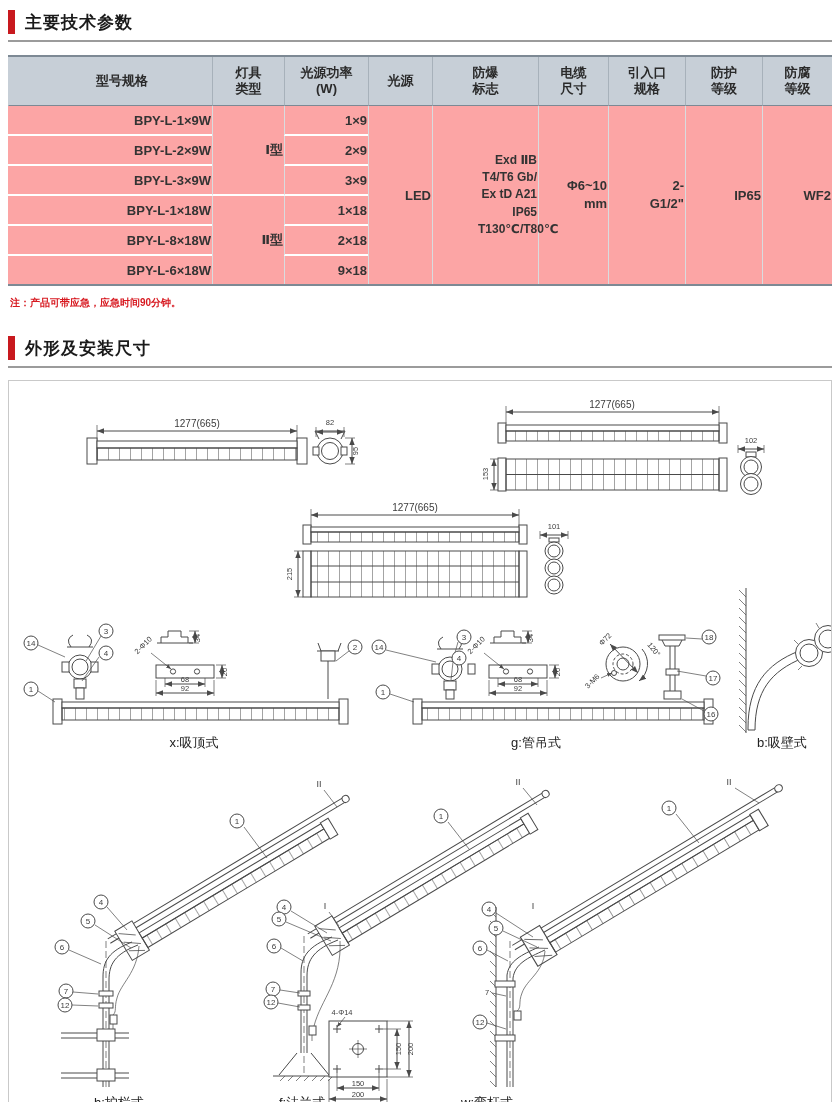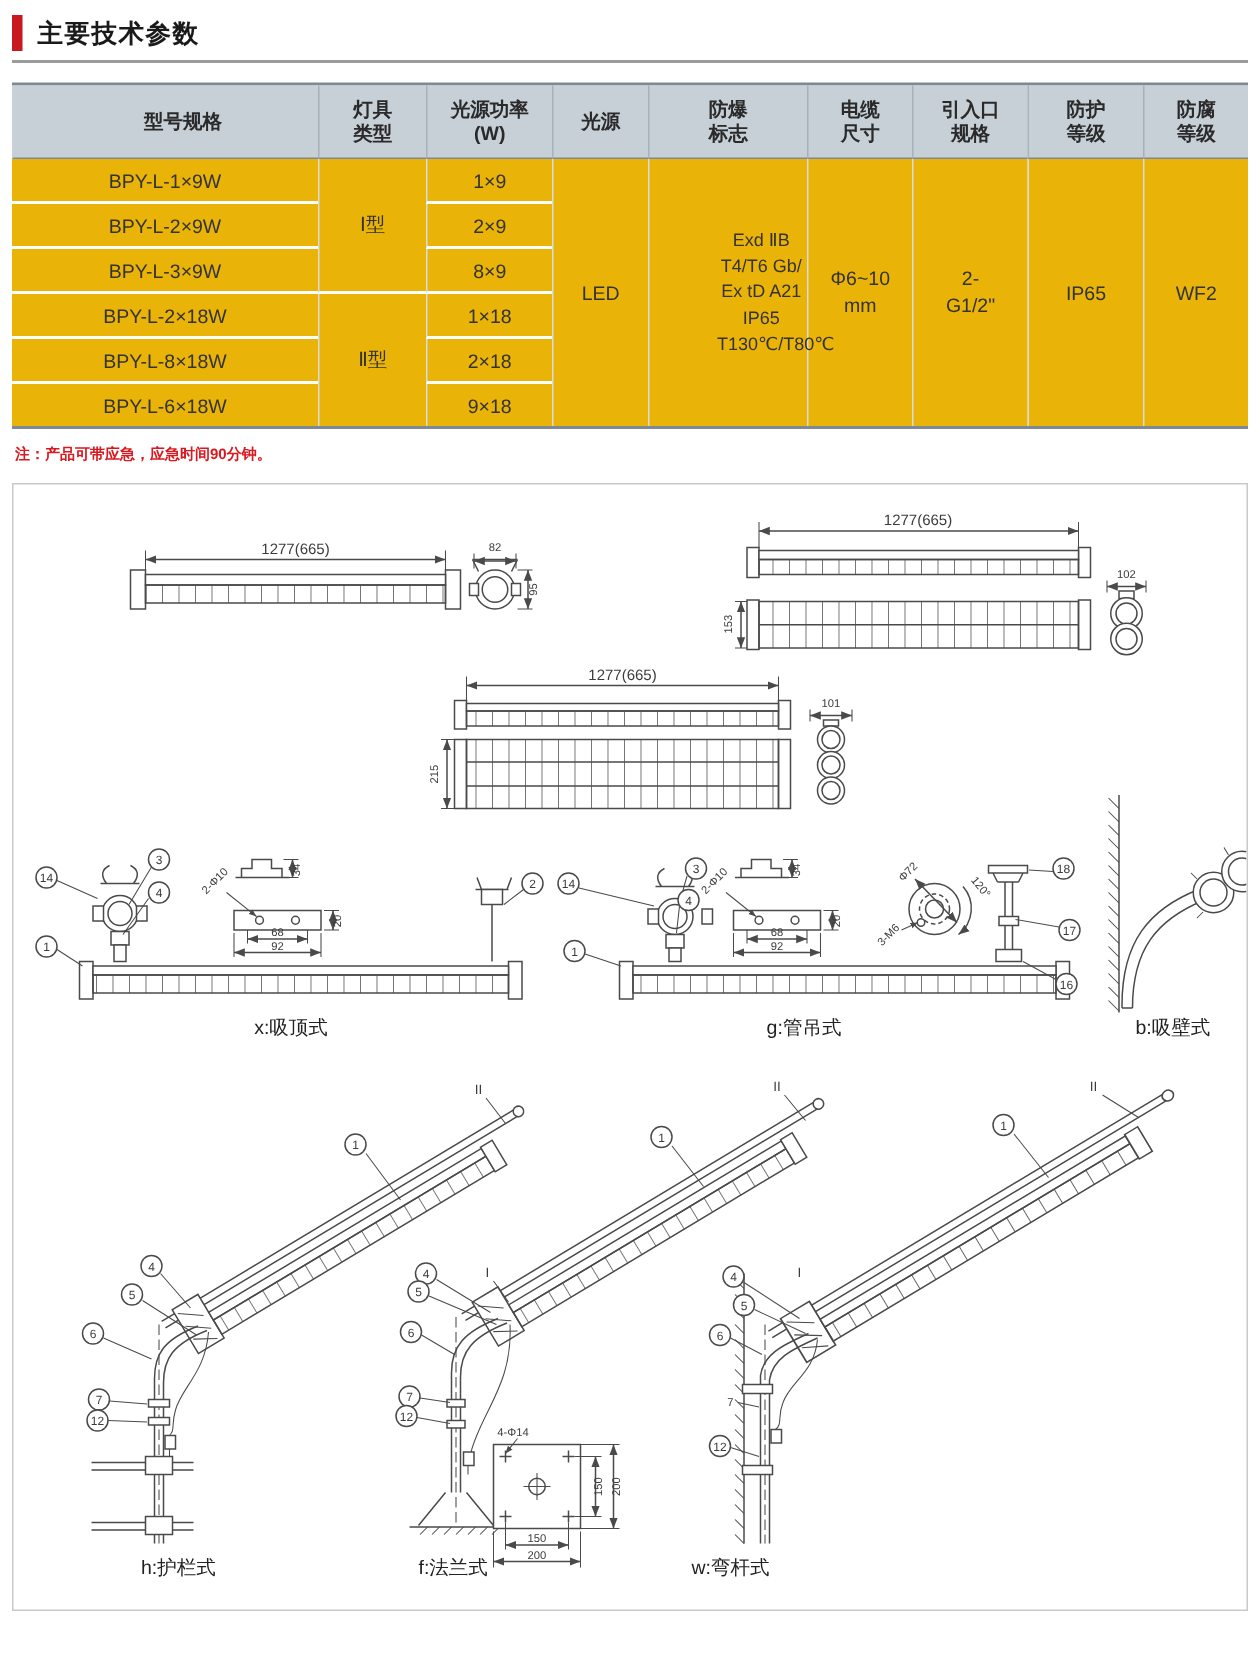--- a/index.html
+++ b/index.html
@@ -8,22 +8,22 @@
   
   .section-header{display:flex;align-items:center;border-bottom:2px solid #9b9b9b;padding-bottom:6px;margin-bottom:0;}
   .red-bar{display:inline-block;width:7px;height:24px;background:#c8191e;margin-right:10px;}
   .section-header h2{font-size:17px;font-weight:bold;color:#1a1a1a;margin:0;letter-spacing:1px;}
   
   table.params{border-collapse:separate;border-spacing:0;width:824px;margin-top:13px;table-layout:fixed;
     border-top:2px solid #7d8994;border-bottom:2px solid #7d8994;}
   table.params th{background:#c7cfd7;color:#2a2a2a;font-size:13px;font-weight:bold;height:46px;
     white-space:pre-line;line-height:1.25;border-left:1px solid #a7b1ba;vertical-align:middle;text-align:center;}
   table.params th:first-child{border-left:1px solid #c7cfd7;padding-left:24px;}
-  table.params td{background:#eab308;color:#333;font-size:13px;text-align:center;vertical-align:middle;
-    height:26px;border-left:1px solid #d8dcdf;}
+  table.params td{background:#fca5a5;color:#333;font-size:13px;text-align:right;vertical-align:middle;
+    height:26px;border-left:1px solid #d8dcdf;font-weight:bold;}
   table.params td:first-child{border-left:none;}
   table.params tr.hdr th{border-bottom:1px solid #7d8994;}
   table.params td.sep{border-bottom:2px solid #fff;}
   table.params td.exmark{font-size:12px;white-space:pre-line;line-height:1.45;padding-left:45px;}
   table.params td.ml{white-space:pre-line;line-height:1.4;}
   .note{color:#d71920;font-size:10px;font-weight:bold;margin:10px 0 0 2px;}
   .sec2{margin-top:26px;}
   
   .panel{margin-top:12px;width:822px;height:750px;border:1px solid #c9c9c9;background:#fff;overflow:hidden;}
   svg text{fill:#3c3c3c;}
@@ -93,40 +93,44 @@
 G1/2"</td>
       <td rowspan="6">IP65</td>
       <td rowspan="6">WF2</td>
     </tr>
     <tr>
       <td class="sep">BPY-L-2×9W</td>
       <td class="sep">2×9</td>
     </tr>
     <tr>
       <td class="sep">BPY-L-3×9W</td>
-      <td class="sep">8×9</td>
+      <td class="sep">3×9</td>
     </tr>
     <tr>
-      <td class="sep">BPY-L-2×18W</td>
+      <td class="sep">BPY-L-1×18W</td>
       <td rowspan="3">Ⅱ型</td>
       <td class="sep">1×18</td>
     </tr>
     <tr>
       <td class="sep">BPY-L-8×18W</td>
       <td class="sep">2×18</td>
     </tr>
     <tr>
       <td>BPY-L-6×18W</td>
       <td>9×18</td>
     </tr>
   </tbody>
     </table>
 
   <div class="note">注：产品可带应急，应急时间90分钟。</div>
 
+  <div class="section-header sec2">
+    <span class="red-bar"></span>
+    <h2>外形及安装尺寸</h2>
+  </div>
 
   <div class="panel">
   <svg width="822" height="750" viewBox="0 0 822 750">
     <defs>
       <marker id="ar" viewBox="0 0 10 10" refX="9" refY="5" markerWidth="8" markerHeight="8" orient="auto-start-reverse">
         <path d="M0,1.5L9,5L0,8.5z" fill="#4a4a4a"></path>
       </marker>
       <pattern id="tk" width="11" height="20" patternUnits="userSpaceOnUse">
         <path d="M0,0V20" stroke="#4a4a4a" stroke-width="1"></path>
       </pattern>

